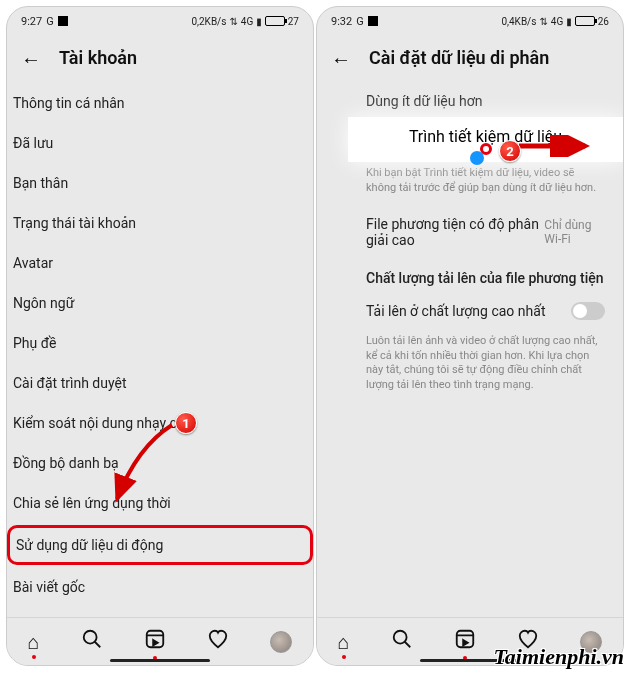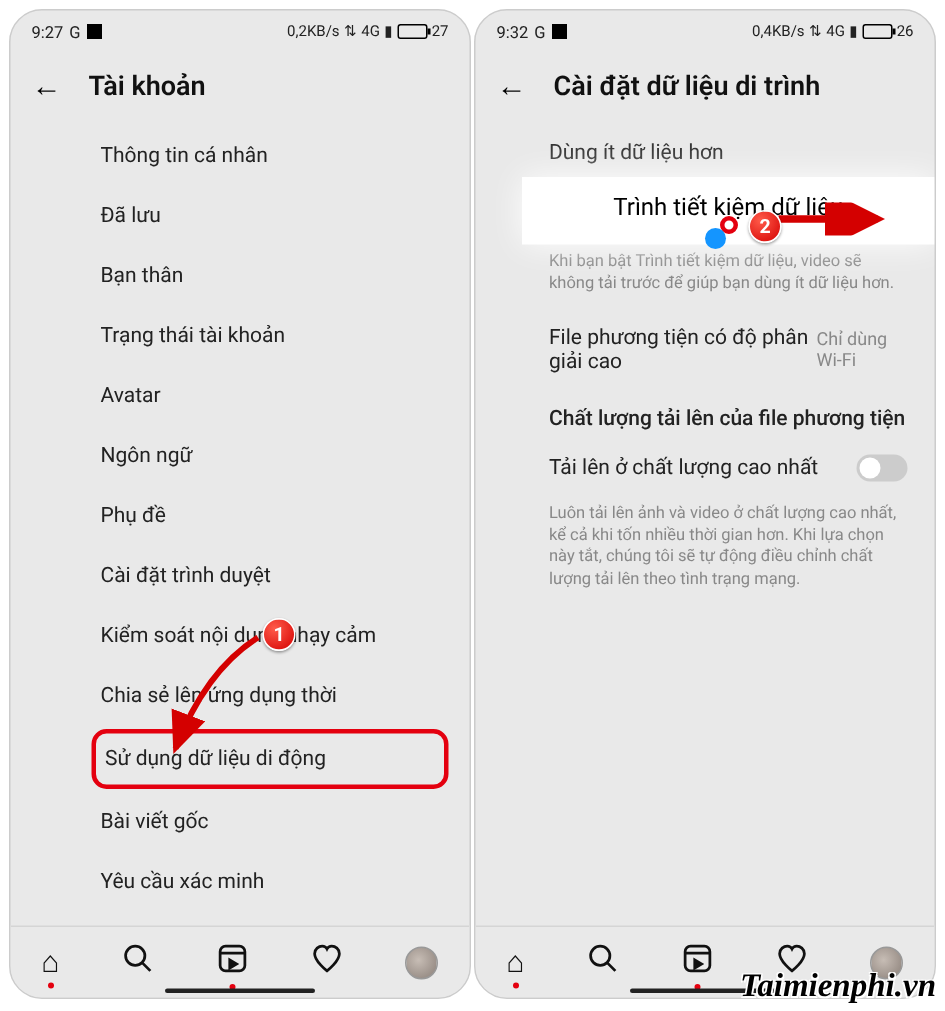--- a/index.html
+++ b/index.html
@@ -41,21 +41,21 @@
   .batt { width:20px; height:10px; border:1px solid #000; border-radius:2px; position:relative; display:inline-block; }
   .batt::after { content:""; position:absolute; right:-3px; top:2px; width:2px; height:4px; background:#000; }
   .header {
     display: flex;
     align-items: center;
     padding: 10px 14px 14px 14px;
     gap: 18px;
   }
   .back-arrow { font-size: 20px; font-weight:400; }
   .header-title { font-size: 18px; font-weight: 600; color:#111; }
-  .list { padding: 0 20px; margin-left: 40px; }
+  .list { padding: 0 6px; }
   .item {
     padding: 12px 0;
     font-size: 14px;
     color: #222;
     border-bottom: 0px solid transparent;
   }
   .highlight-box {
     border: 3px solid #e4000f;
     border-radius: 10px;
     padding: 9px 6px;
@@ -159,20 +159,21 @@
     <div class="list">
       <div class="item">Thông tin cá nhân</div>
       <div class="item">Đã lưu</div>
       <div class="item">Bạn thân</div>
       <div class="item">Trạng thái tài khoản</div>
       <div class="item">Avatar</div>
       <div class="item">Ngôn ngữ</div>
       <div class="item">Phụ đề</div>
       <div class="item">Cài đặt trình duyệt</div>
       <div class="item">Kiểm soát nội dung nhạy cảm</div>
+      <div class="item">Đồng bộ danh bạ</div>
       <div class="item" style="position:relative;">Chia sẻ lên ứng dụng thời</div>
       <div class="item highlight-box">Sử dụng dữ liệu di động</div>
       <div class="item">Bài viết gốc</div>
       <div class="item">Yêu cầu xác minh</div>
     </div>
     <div class="bottom-nav">
       <span class="nav-icon">⌂<span class="dot"></span></span>
       <span class="nav-icon">
         <svg width="22" height="22" viewBox="0 0 24 24" fill="none" stroke="#111" stroke-width="2">
             <circle cx="10" cy="10" r="7"></circle>
@@ -218,21 +219,21 @@
         <span>0,4KB/s</span>
         <span>⇅</span>
         <span>4G</span>
         <span>▮</span>
         <span class="batt"></span>
         <span>26</span>
       </div>
     </div>
     <div class="header">
       <span class="back-arrow">←</span>
-      <span class="header-title">Cài đặt dữ liệu di trình</span>
+      <span class="header-title">Cài đặt dữ liệu di phân</span>
     </div>
     <div class="content-area">
       <div class="section-label">Dùng ít dữ liệu hơn</div>
       <div class="toggle-row hl">
         <span>Trình tiết kiệm dữ liệu</span>
         <span class="toggle-box">
           <span class="toggle on"></span>
         </span>
       </div>
       <div class="desc">Khi bạn bật Trình tiết kiệm dữ liệu, video sẽ không tải trước để giúp bạn dùng ít dữ liệu hơn.</div>

